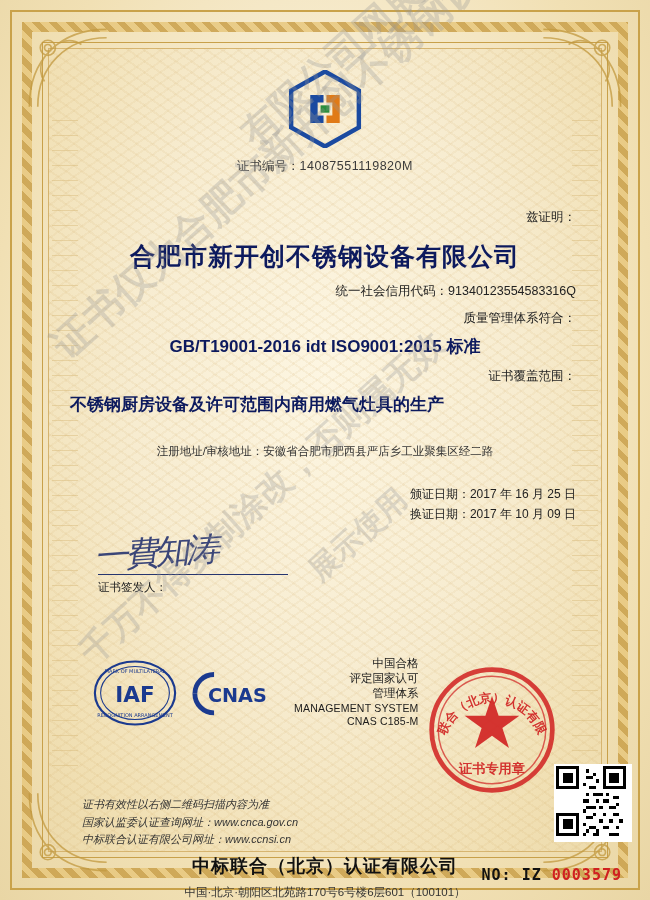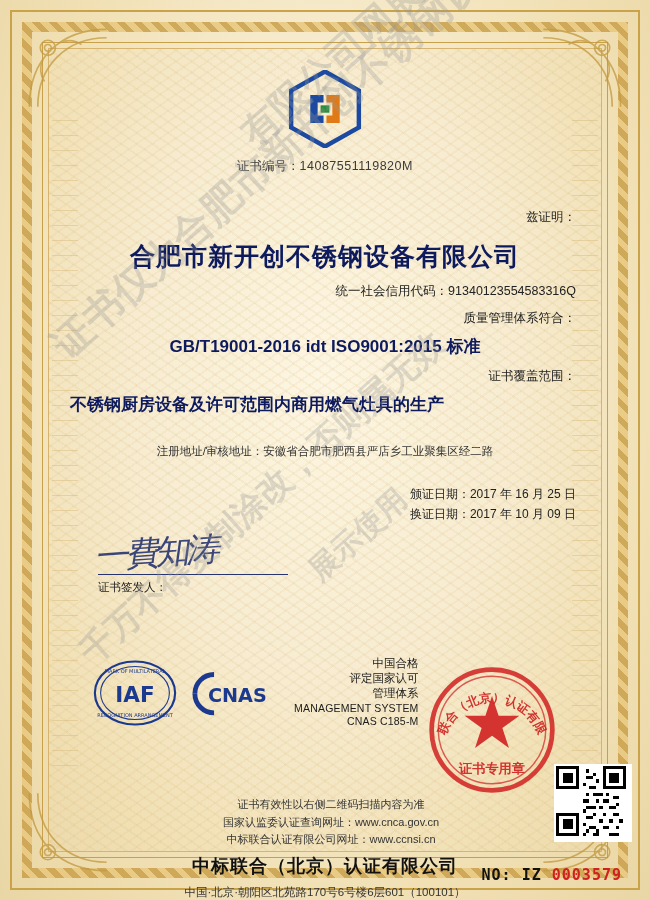--- a/index.html
+++ b/index.html
@@ -108,21 +108,21 @@
   .accred{position:absolute;left:22px;top:600px;width:420px;display:flex;align-items:center;gap:10px;}
   .iaf{width:86px;height:72px;}
   .cnas{width:96px;height:62px;}
   .accred-text{font-size:11.5px;color:#1b1b1b;line-height:1.32;text-align:right;}
   .accred-text .en{font-size:10.5px;letter-spacing:.2px;}
 
   
   .seal{position:absolute;right:22px;top:608px;width:132px;height:132px;}
 
   
-  .notes{position:absolute;left:12px;right:0;top:740px;text-align:center;font-size:11px;color:#333;line-height:1.6;}
+  .notes{position:absolute;left:12px;right:0;top:740px;font-size:11px;color:#333;line-height:1.6;font-style:italic;}
   .org{position:absolute;left:0;right:0;top:798px;text-align:center;}
   .org .name{font-size:18px;font-weight:bold;color:#111;letter-spacing:1px;}
   .org .addr2{font-size:11.5px;color:#333;margin-top:7px;}
 
   
   .qr{position:absolute;right:18px;bottom:58px;width:74px;height:74px;background:#fff;padding:2px;}
   .qr svg{display:block;}
 
   
   .serial{

